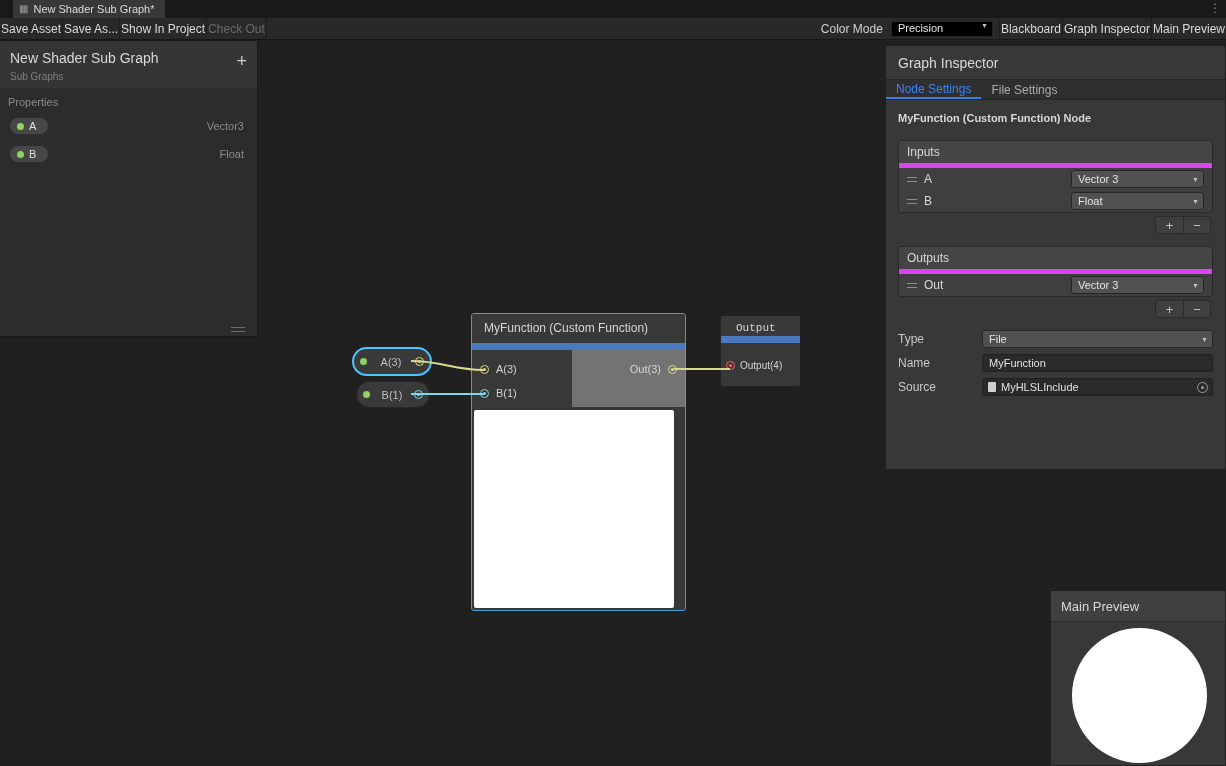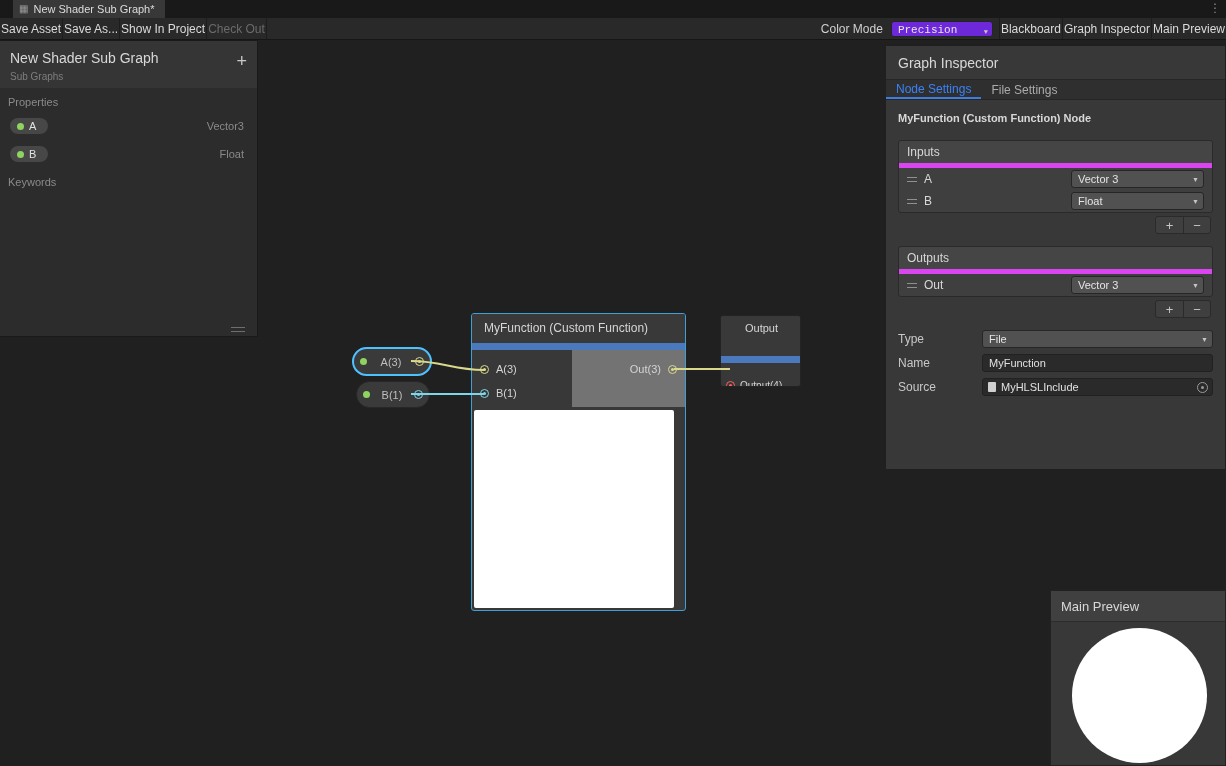--- a/index.html
+++ b/index.html
@@ -13,21 +13,21 @@
   .tab-icon { font-size:10px; color:#9a9a9a; line-height:1; }
   .kebab { position:absolute; right:5px; top:1px; color:#8c8c8c; font-size:12px; letter-spacing:0; cursor:pointer; }
 
   
   .toolbar { position:absolute; left:0; top:18px; right:0; height:22px; background:#292929; border-bottom:1px solid #161616; display:flex; align-items:stretch; font-size:12px; color:#dadada; }
   .tbtn { display:flex; align-items:center; padding:0 1px; border-right:1px solid #1d1d1d; cursor:pointer; white-space:nowrap; }
   .tbtn.left-sep { border-left:1px solid #1d1d1d; border-right:none; }
   .tbtn.disabled { color:#6b6b6b; cursor:default; }
   .tb-spacer { flex:1; }
   .tb-label { display:flex; align-items:center; padding:0 8px; color:#d0d0d0; }
-  .tb-dropdown { width:102px; height:16px; align-self:center; background:#6d28d9; border:1px solid #242424; border-radius:3px; display:flex; align-items:flex-end; padding:0 6px; margin-right:6px; font-size:11px; color:#e6e6e6; position:relative; cursor:pointer;font-family:Liberation Mono, monospace; }
+  .tb-dropdown { width:102px; height:16px; align-self:center; background:#000000; border:1px solid #242424; border-radius:3px; display:flex; align-items:flex-start; padding:0 6px; margin-right:6px; font-size:11px; color:#e6e6e6; position:relative; cursor:pointer; }
   .tb-dropdown .arrow { position:absolute; right:4px; font-size:7px; color:#c4c4c4; }
 
   
   svg.wires { position:absolute; left:0; top:0; pointer-events:none; }
 
   
   .prop-pill { position:absolute; display:flex; align-items:center; gap:5px; background:#3a3a3a; border-radius:15px; padding:0 6px; cursor:pointer; }
   .pill-a { left:352px; top:347px; width:80px; height:29px; border:2px solid #4ec1ff; }
   .pill-b { left:356px; top:381px; width:74px; height:27px; border:1px solid #272727; }
   .prop-dot { width:7px; height:7px; border-radius:50%; background:#8fd45f; flex:none; }
@@ -43,21 +43,21 @@
   .node-title { height:29px; line-height:29px; padding-left:12px; background:#393939; font-size:12px; color:#d6d6d6; }
   .accent-bar { height:7px; background:#4b79bd; }
   .fn-ports { display:flex; height:57px; }
   .fn-ports-left { flex:1; padding:7px 0 0 8px; }
   .fn-ports-right { width:113px; background:#737373; padding:7px 8px 0 0; }
   .port-row { display:flex; align-items:center; gap:7px; height:24px; font-size:11px; color:#d4d4d4; }
   .port-row.out { justify-content:flex-end; }
   .fn-preview { margin:3px 0 0 2px; width:200px; height:198px; background:#ffffff; border-radius:2px; }
 
   .node-out { left:720px; top:315px; width:81px; height:72px; border:1px solid #232323; }
-  .node-out .node-title { height:40px; line-height:25px; padding-left:24px; font-size:11px; }
+  .node-out .node-title { height:20px; line-height:25px; padding-left:15px; font-size:11px;font-family:Liberation Mono, monospace; }
   .node-out .port-row { margin-top:10px; padding-left:5px; gap:5px; font-size:10px; }
 
   
   .blackboard { position:absolute; left:0; top:40px; width:258px; height:297px; background:#2c2c2c; border:1px solid #1a1a1a; border-left:none; }
   .bb-header { padding:9px 10px 6px 10px; background:#353535; position:relative; }
   .bb-title { font-size:14px; color:#d8d8d8; }
   .bb-sub { font-size:10px; color:#7e7e7e; margin-top:5px; }
   .bb-add { position:absolute; right:10px; top:11px; font-size:18px; color:#c8c8c8; cursor:pointer; line-height:1; }
   .bb-section { padding:8px 8px 4px 8px; font-size:11px; color:#8a8a8a; }
   .bb-row { display:flex; align-items:center; height:28px; padding:0 13px 0 10px; cursor:pointer; }
@@ -193,21 +193,20 @@
       </span>
       <span class="bb-type">Vector3</span>
     </div>
     <div class="bb-row">
       <span class="bb-pill">
         <span class="prop-dot"></span>
         <span class="name">B</span>
       </span>
       <span class="bb-type">Float</span>
     </div>
-    <div class="bb-section">Keywords</div>
     <div class="bb-resize"></div>
   </div>
 
   <div class="inspector">
     <div class="gi-title">Graph Inspector</div>
     <div class="gi-tabs">
       <div class="gi-tab active">Node Settings</div>
       <div class="gi-tab">File Settings</div>
     </div>
     <div class="gi-content">

